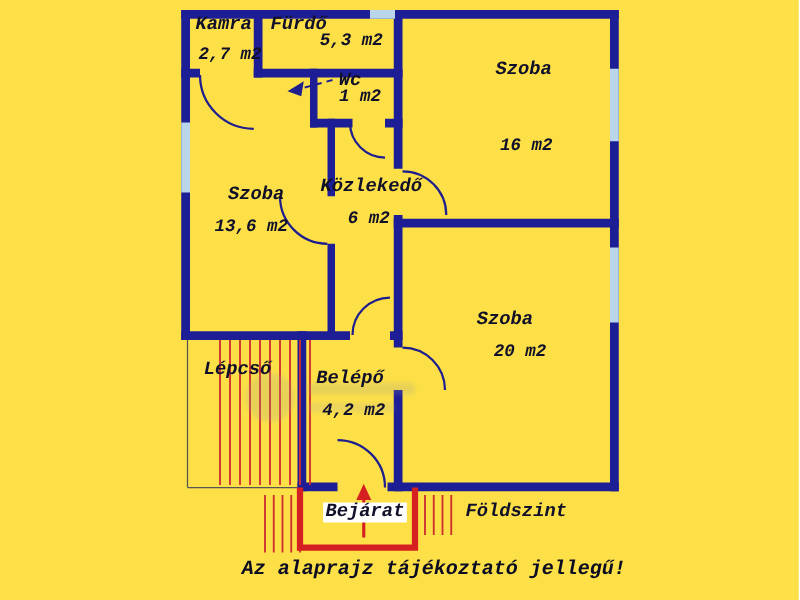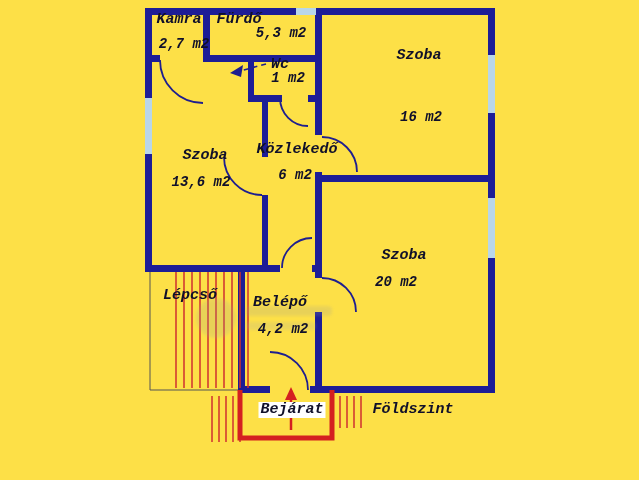--- a/index.html
+++ b/index.html
@@ -126,23 +126,24 @@
   <div class="lbl" style="left:419px;top:48px;">Szoba</div>
   <div class="lbl area" style="left:421px;top:78px;margin-top:32px;">16 m2</div>
 
   <div class="lbl" style="left:205px;top:148px;">Szoba</div>
   <div class="lbl area" style="left:201px;top:175px;">13,6 m2</div>
 
   <div class="lbl" style="left:297px;top:142px;">Közlekedő</div>
   <div class="lbl area" style="left:295px;top:168px;">6 m2</div>
 
   <div class="lbl" style="left:404px;top:248px;">Szoba</div>
-  <div class="lbl area" style="left:396px;top:275px;">20 m2</div>
+  <div class="lbl area" style="left:416px;top:275px;">20 m2</div>
 
   <div class="lbl" style="left:190px;top:288px;">Lépcső</div>
 
   <div class="lbl" style="left:280px;top:295px;">Belépő</div>
   <div class="lbl area" style="left:283px;top:322px;">4,2 m2</div>
 
   <div class="lbl onwhite" style="left:292px;top:402px;">Bejárat</div>
   <div class="lbl" style="left:413px;top:402px;text-align:center;">Földszint</div>
 
+  <div class="lbl caption" style="left:347px;top:447px;">Az alaprajz tájékoztató jellegű!</div>
 </div>
 
 </body></html>

